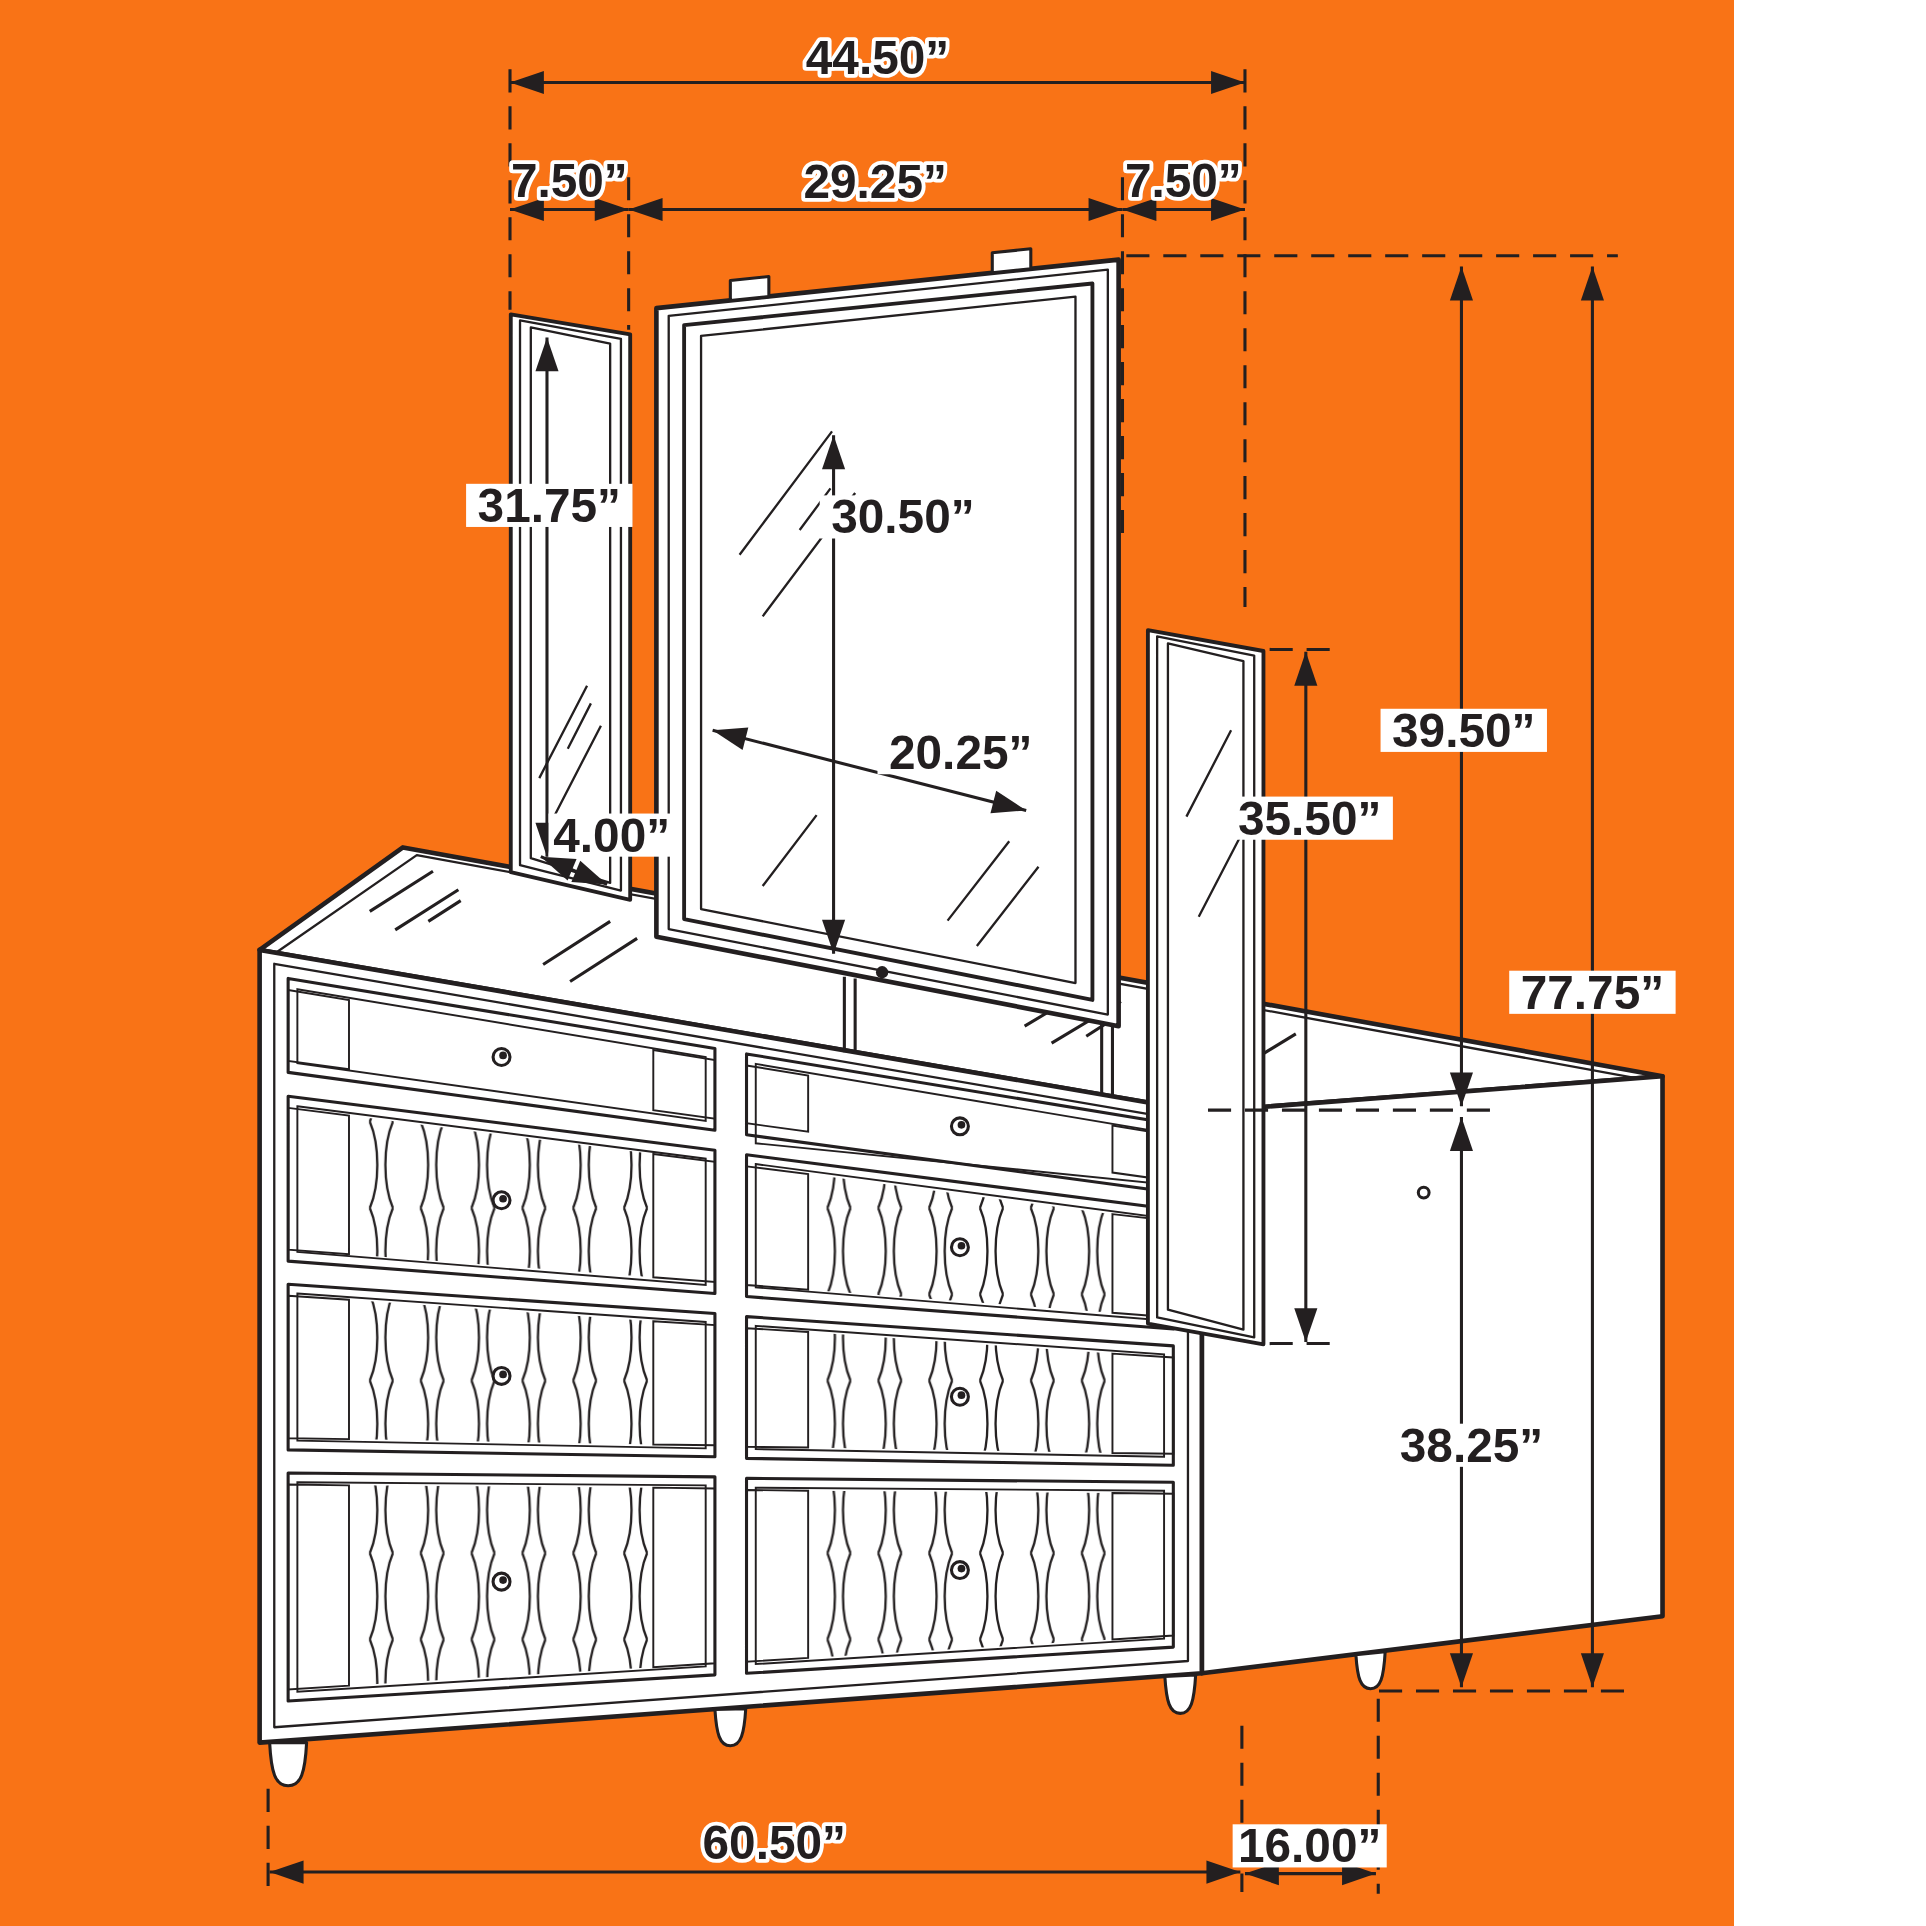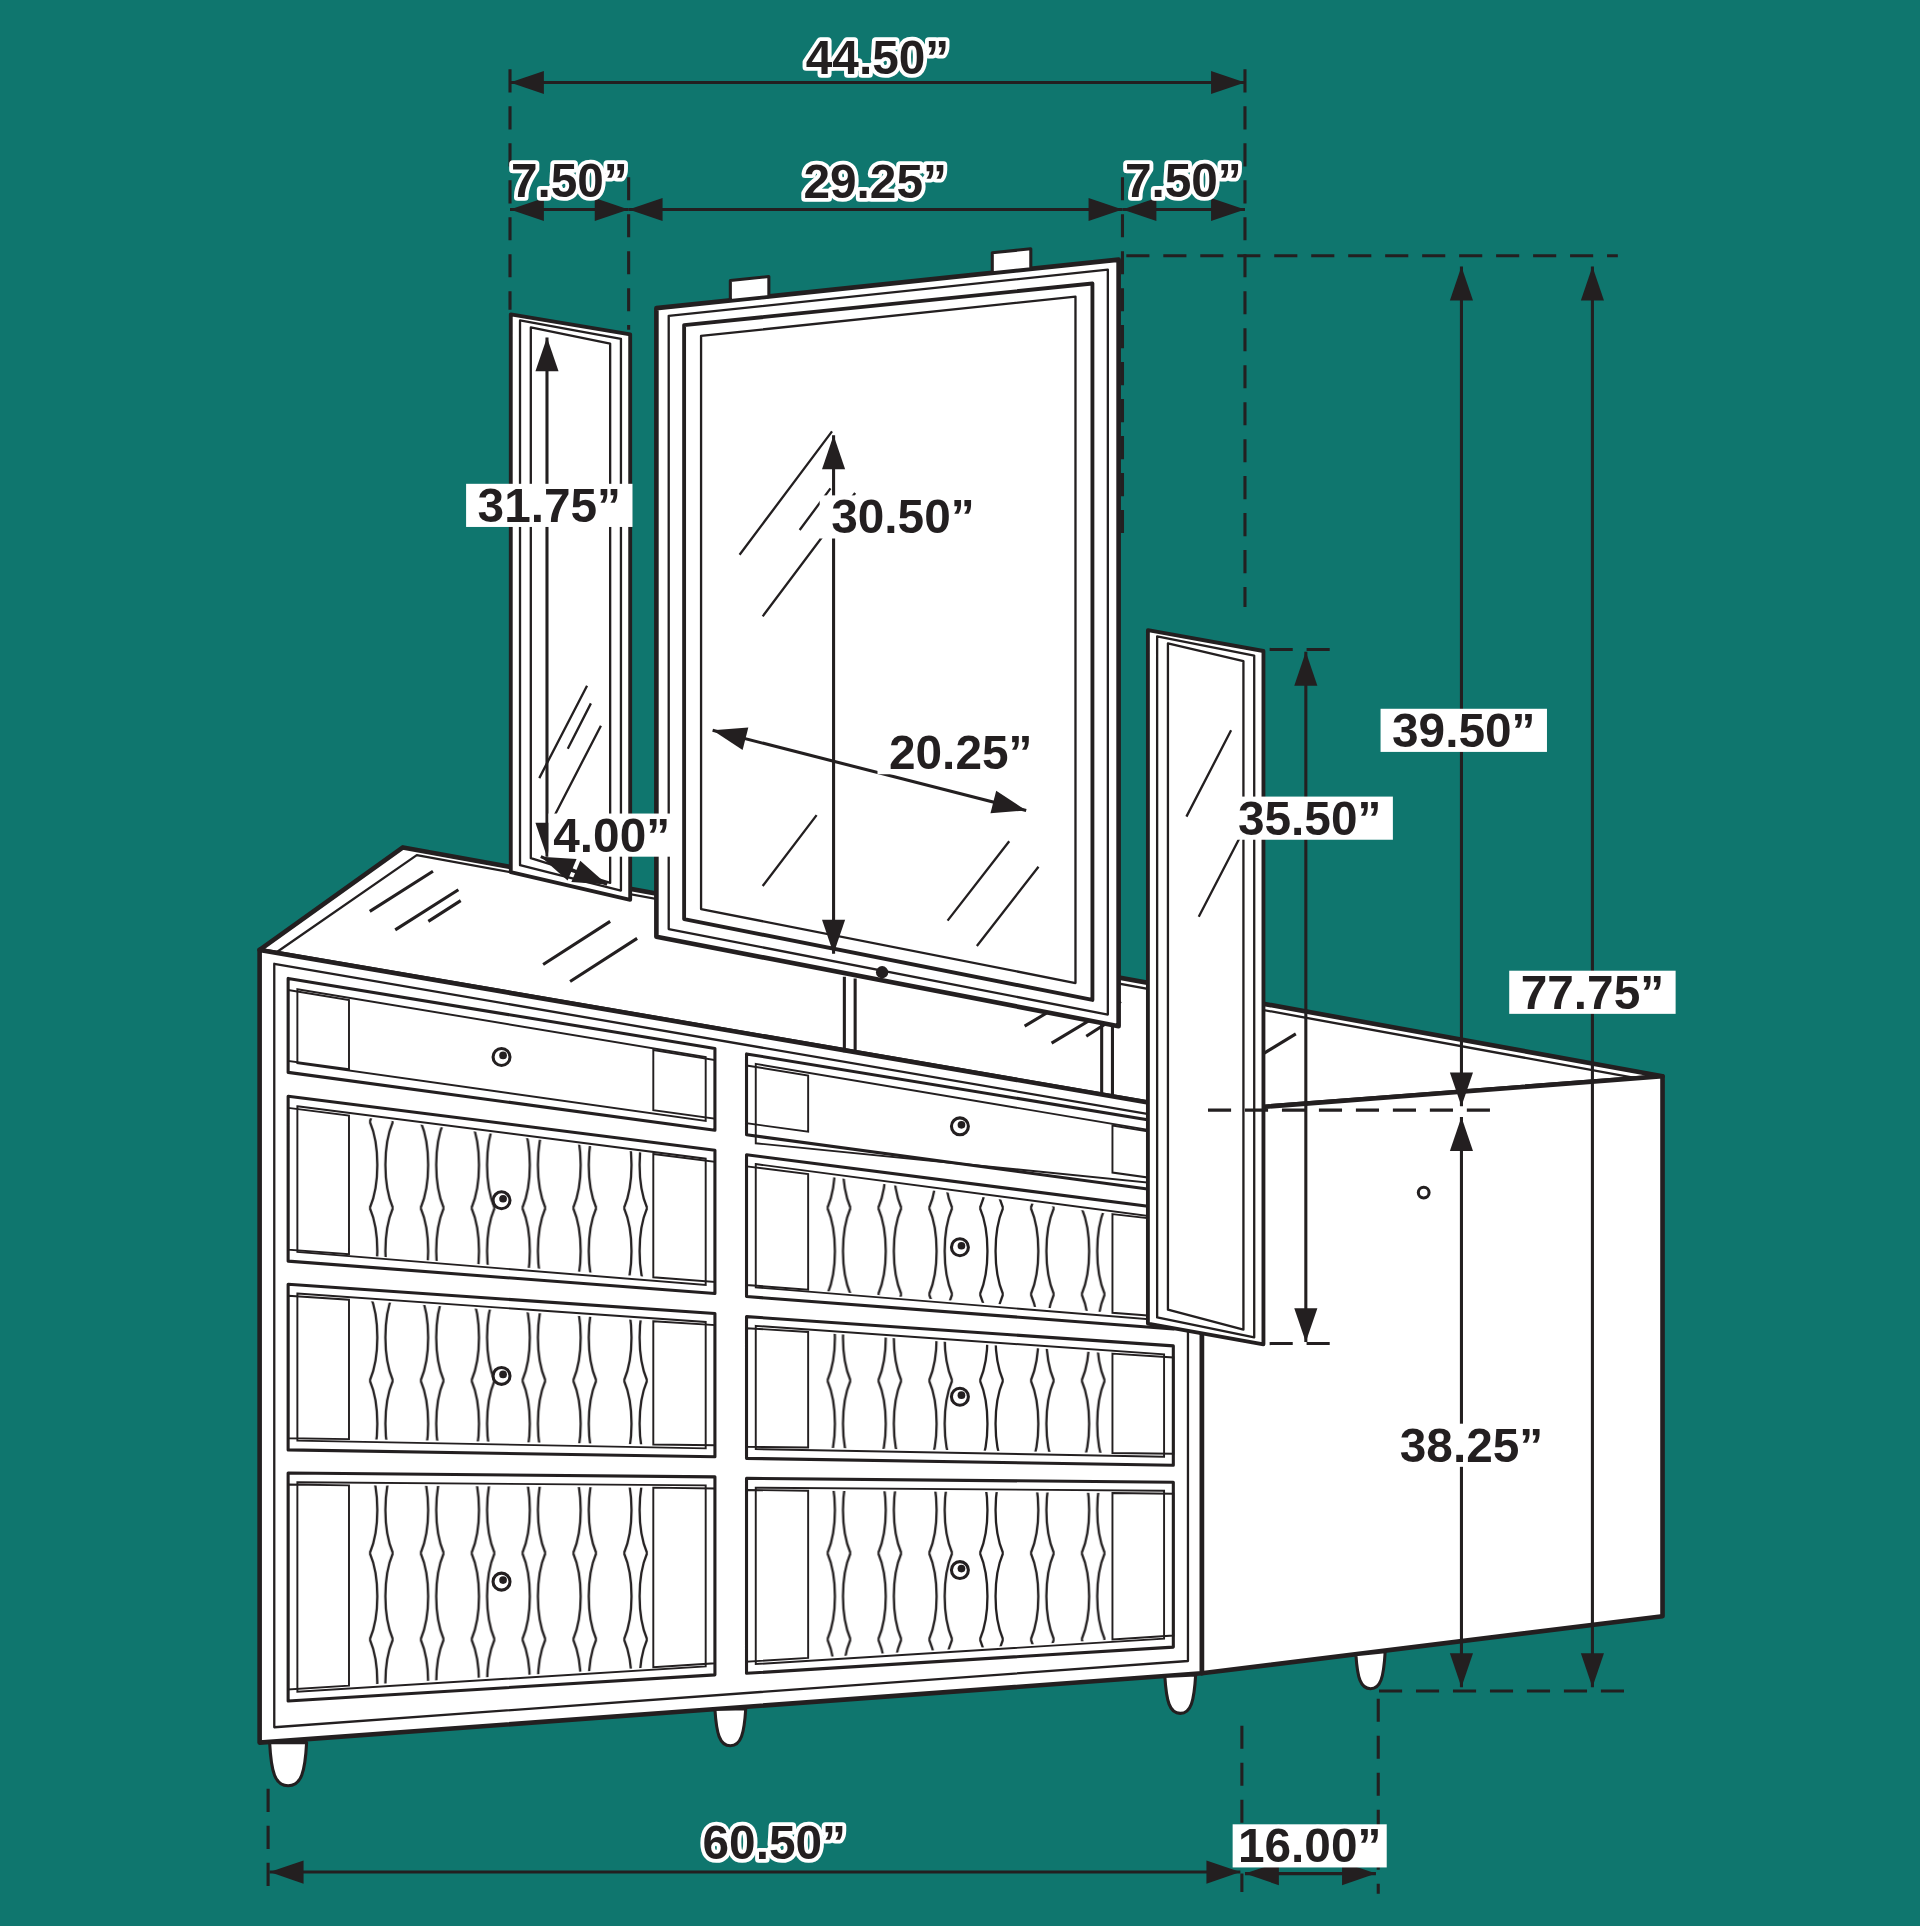--- a/index.html
+++ b/index.html
@@ -1,16 +1,16 @@
 <!DOCTYPE html>
 <html style="font-size:12.3px"><head>
 <meta charset="utf-8">
 <style>
   html,body{margin:0;padding:0;background:#fff;}
-  .canvas{width:1920px;height:1926px;background:#0f766e;position:relative;overflow:hidden;}
+  .canvas{width:1734px;height:1926px;background:#f97316;position:relative;overflow:hidden;}
   svg{display:block;}
   svg text{
     font-family:"Liberation Sans","DejaVu Sans",sans-serif;
     font-weight:bold;font-size:62px;fill:#231f20;
     text-anchor:middle;dominant-baseline:central;
     paint-order:stroke;stroke:#ffffff;stroke-width:10px;stroke-linejoin:round;
   }
   .s6{stroke:#231f20;stroke-width:6;fill:none;stroke-linejoin:round;}
   .s5{stroke:#231f20;stroke-width:5;fill:none;stroke-linejoin:round;}
   .s4{stroke:#231f20;stroke-width:4;fill:none;stroke-linejoin:round;}

